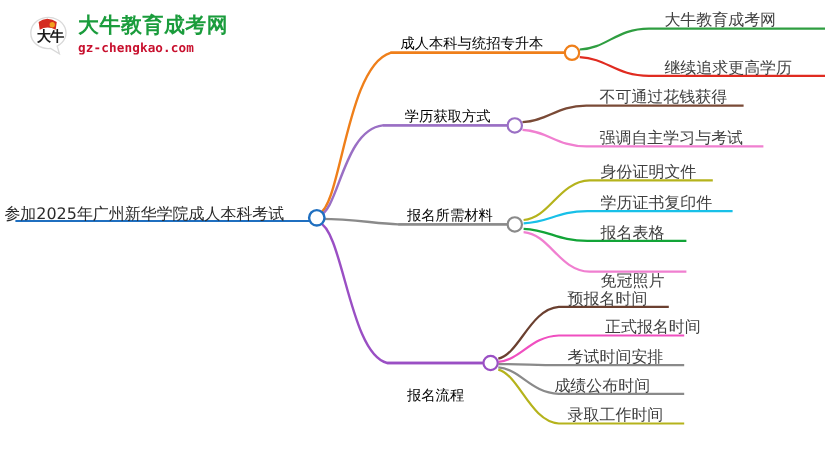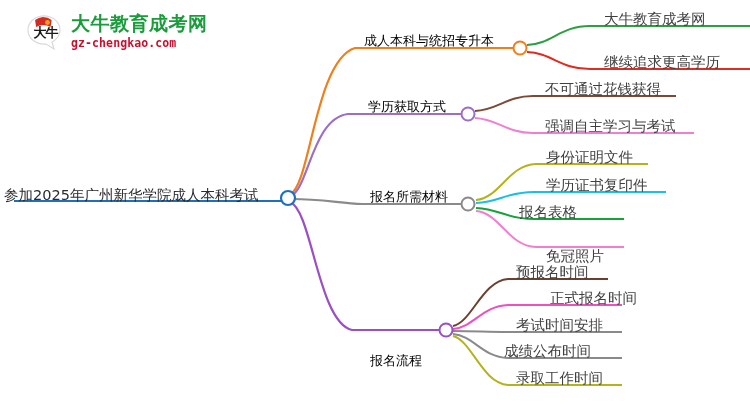--- a/index.html
+++ b/index.html
@@ -108,20 +108,20 @@
 <div class="node-label branch-label" style="left:370px;top:316px;margin-top:38px;">报名流程</div>
 
 <div class="node-label leaf-label" style="left:604px;top:12px;">大牛教育成考网</div>
 <div class="node-label leaf-label" style="left:604px;top:55px;">继续追求更高学历</div>
 
 <div class="node-label leaf-label" style="left:545px;top:82px;">不可通过花钱获得</div>
 <div class="node-label leaf-label" style="left:545px;top:119px;">强调自主学习与考试</div>
 
 <div class="node-label leaf-label" style="left:546px;top:150px;">身份证明文件</div>
 <div class="node-label leaf-label" style="left:546px;top:178px;">学历证书复印件</div>
-<div class="node-label leaf-label" style="left:519px;top:205px;">报名表格</div>
+<div class="node-label leaf-label" style="left:546px;top:205px;">报名表格</div>
 <div class="node-label leaf-label" style="left:546px;top:233px;margin-top:16px;">免冠照片</div>
 
 <div class="node-label leaf-label" style="left:516px;top:265px;">预报名时间</div>
 <div class="node-label leaf-label" style="left:516px;top:291px;margin-left:34px;">正式报名时间</div>
 <div class="node-label leaf-label" style="left:516px;top:318px;text-align:right;">考试时间安排</div>
 <div class="node-label leaf-label" style="left:504px;top:344px;">成绩公布时间</div>
 <div class="node-label leaf-label" style="left:516px;top:371px;">录取工作时间</div>
 
 </body></html>

